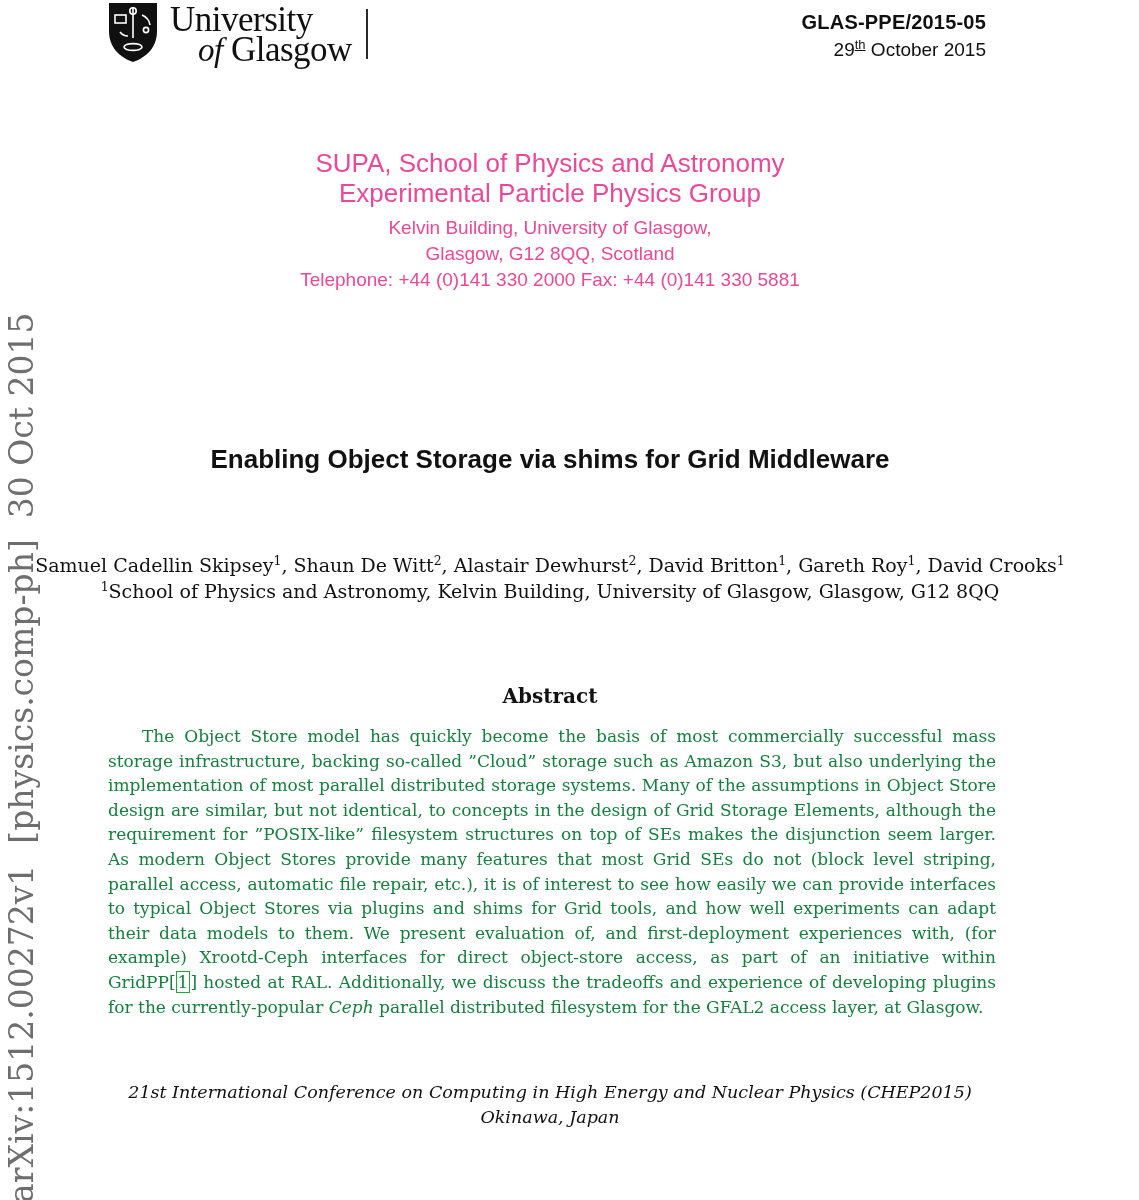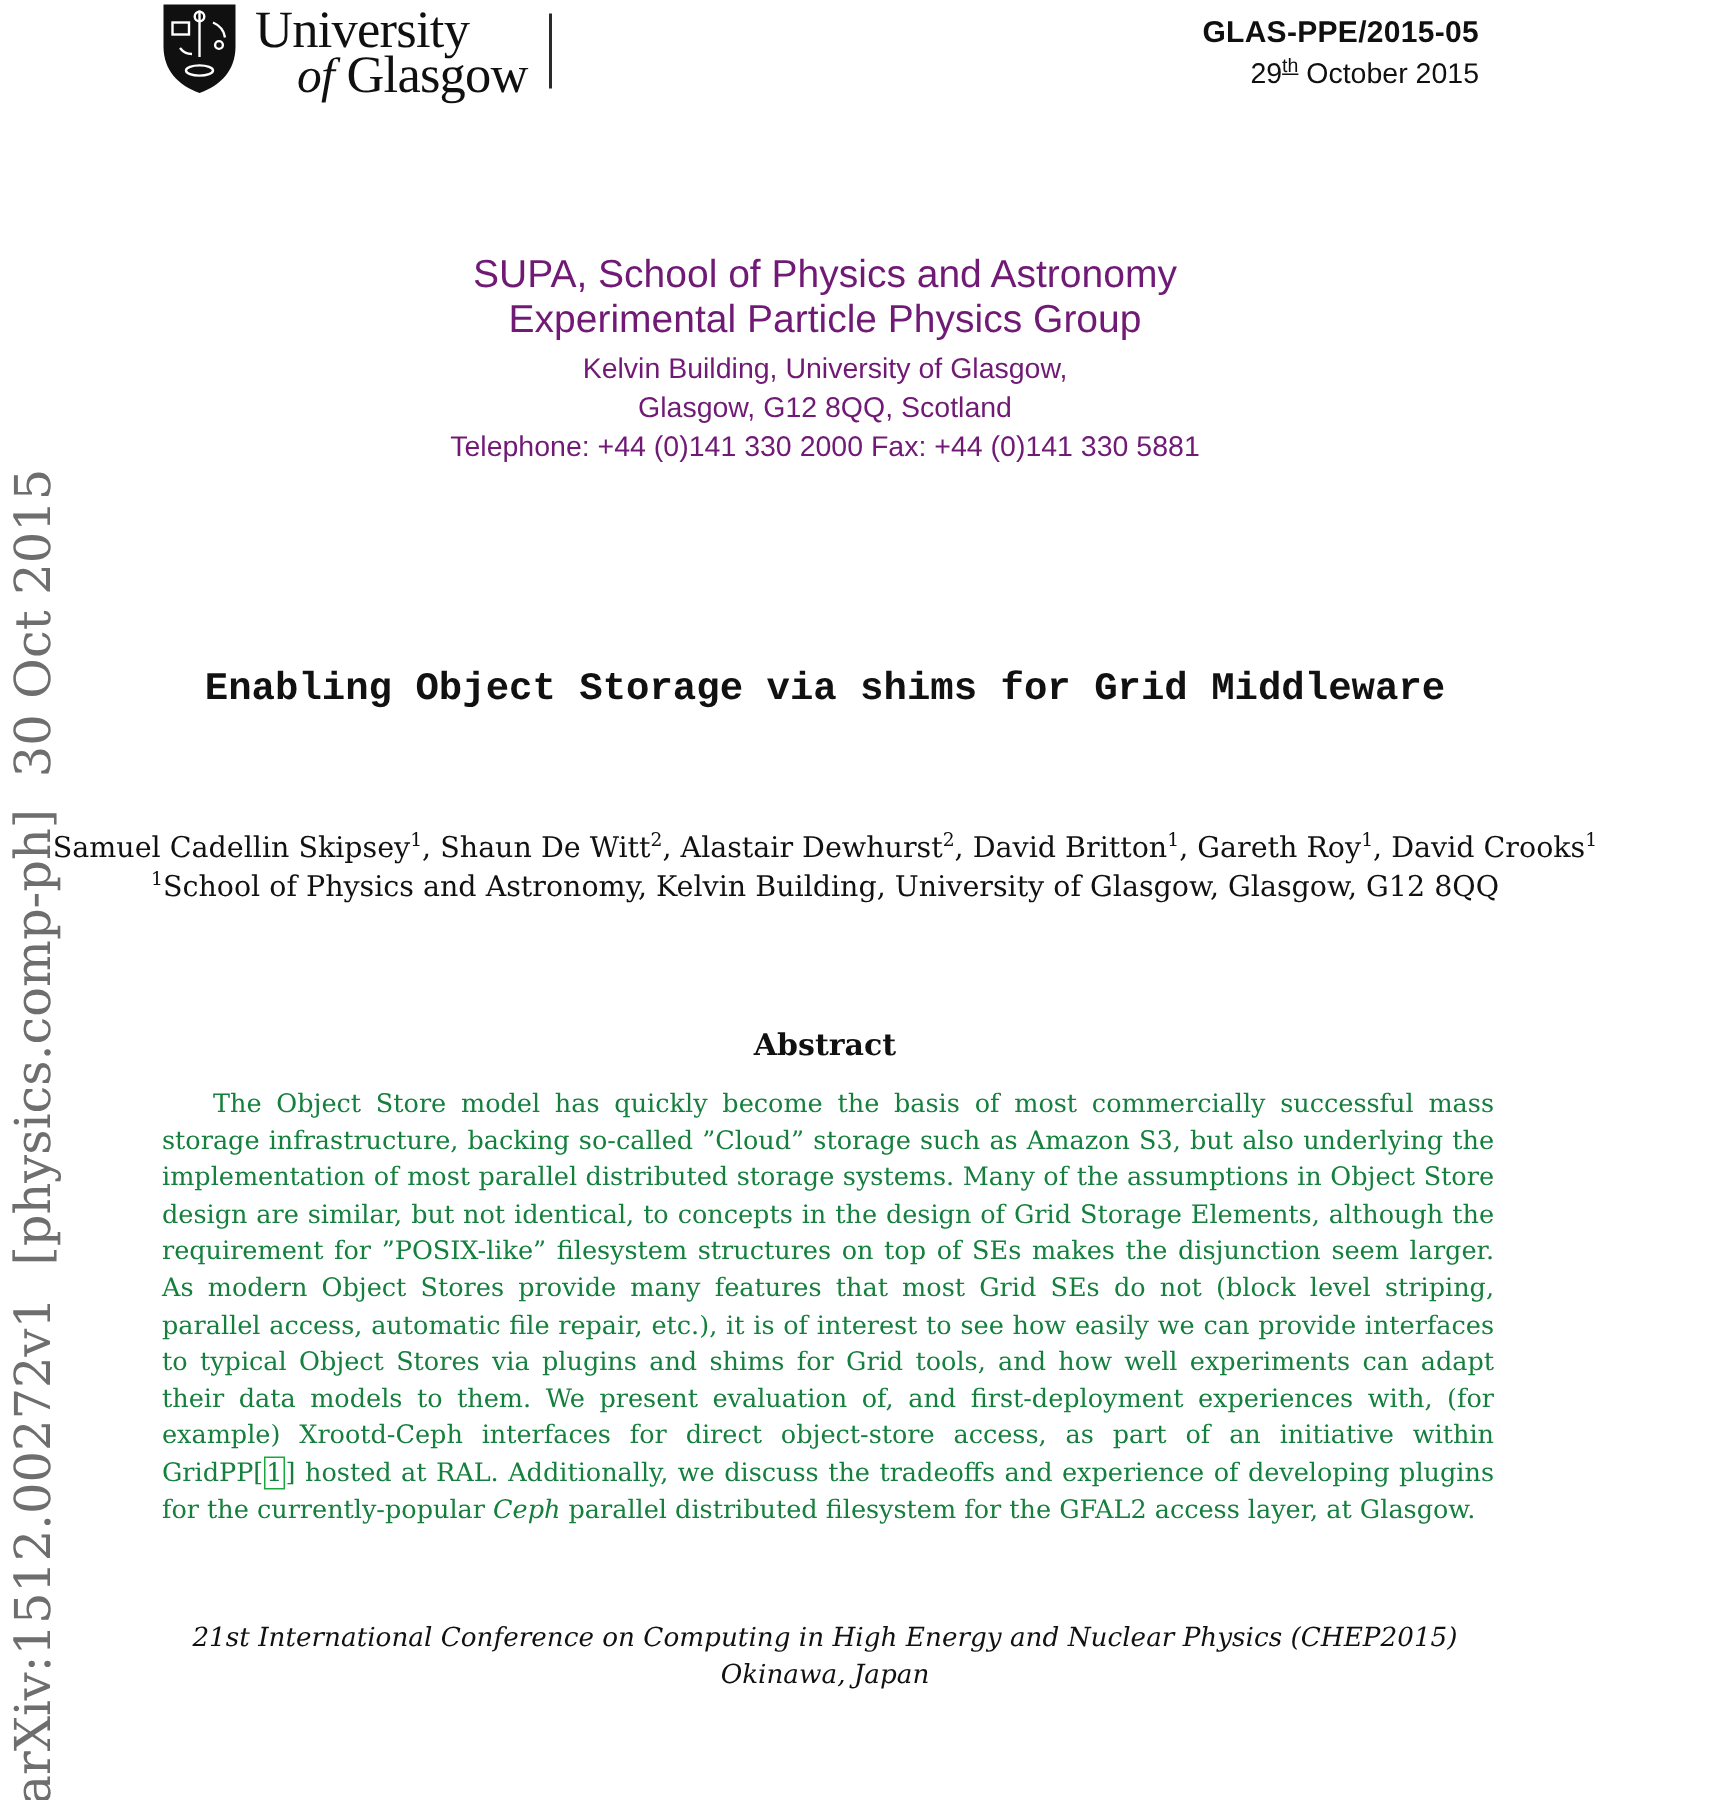--- a/index.html
+++ b/index.html
@@ -81,35 +81,34 @@
   }
 
   
   .institute{
     position:absolute;
     left:20px;
     top:148px;
     width:1060px;
     text-align:center;
     font-family:"Liberation Sans",sans-serif;
-    color:#701a75;
-    margin-top:19px;
+    color:#ec4899;
   }
   .inst-big{font-size:26px;line-height:30px;}
   .inst-addr{font-size:19px;line-height:26px;}
   .inst-addr-first{margin-top:7px;}
 
   
   .paper-title{
     position:absolute;
     left:20px;
     top:444px;
     width:1060px;
     text-align:center;
-    font-family:Liberation Mono, monospace;
+    font-family:Liberation Sans, sans-serif;
     font-size:26px;
     font-weight:bold;
     color:#111;
   }
 
   
   .authors-block{
     position:absolute;
     left:0;
     top:552px;

